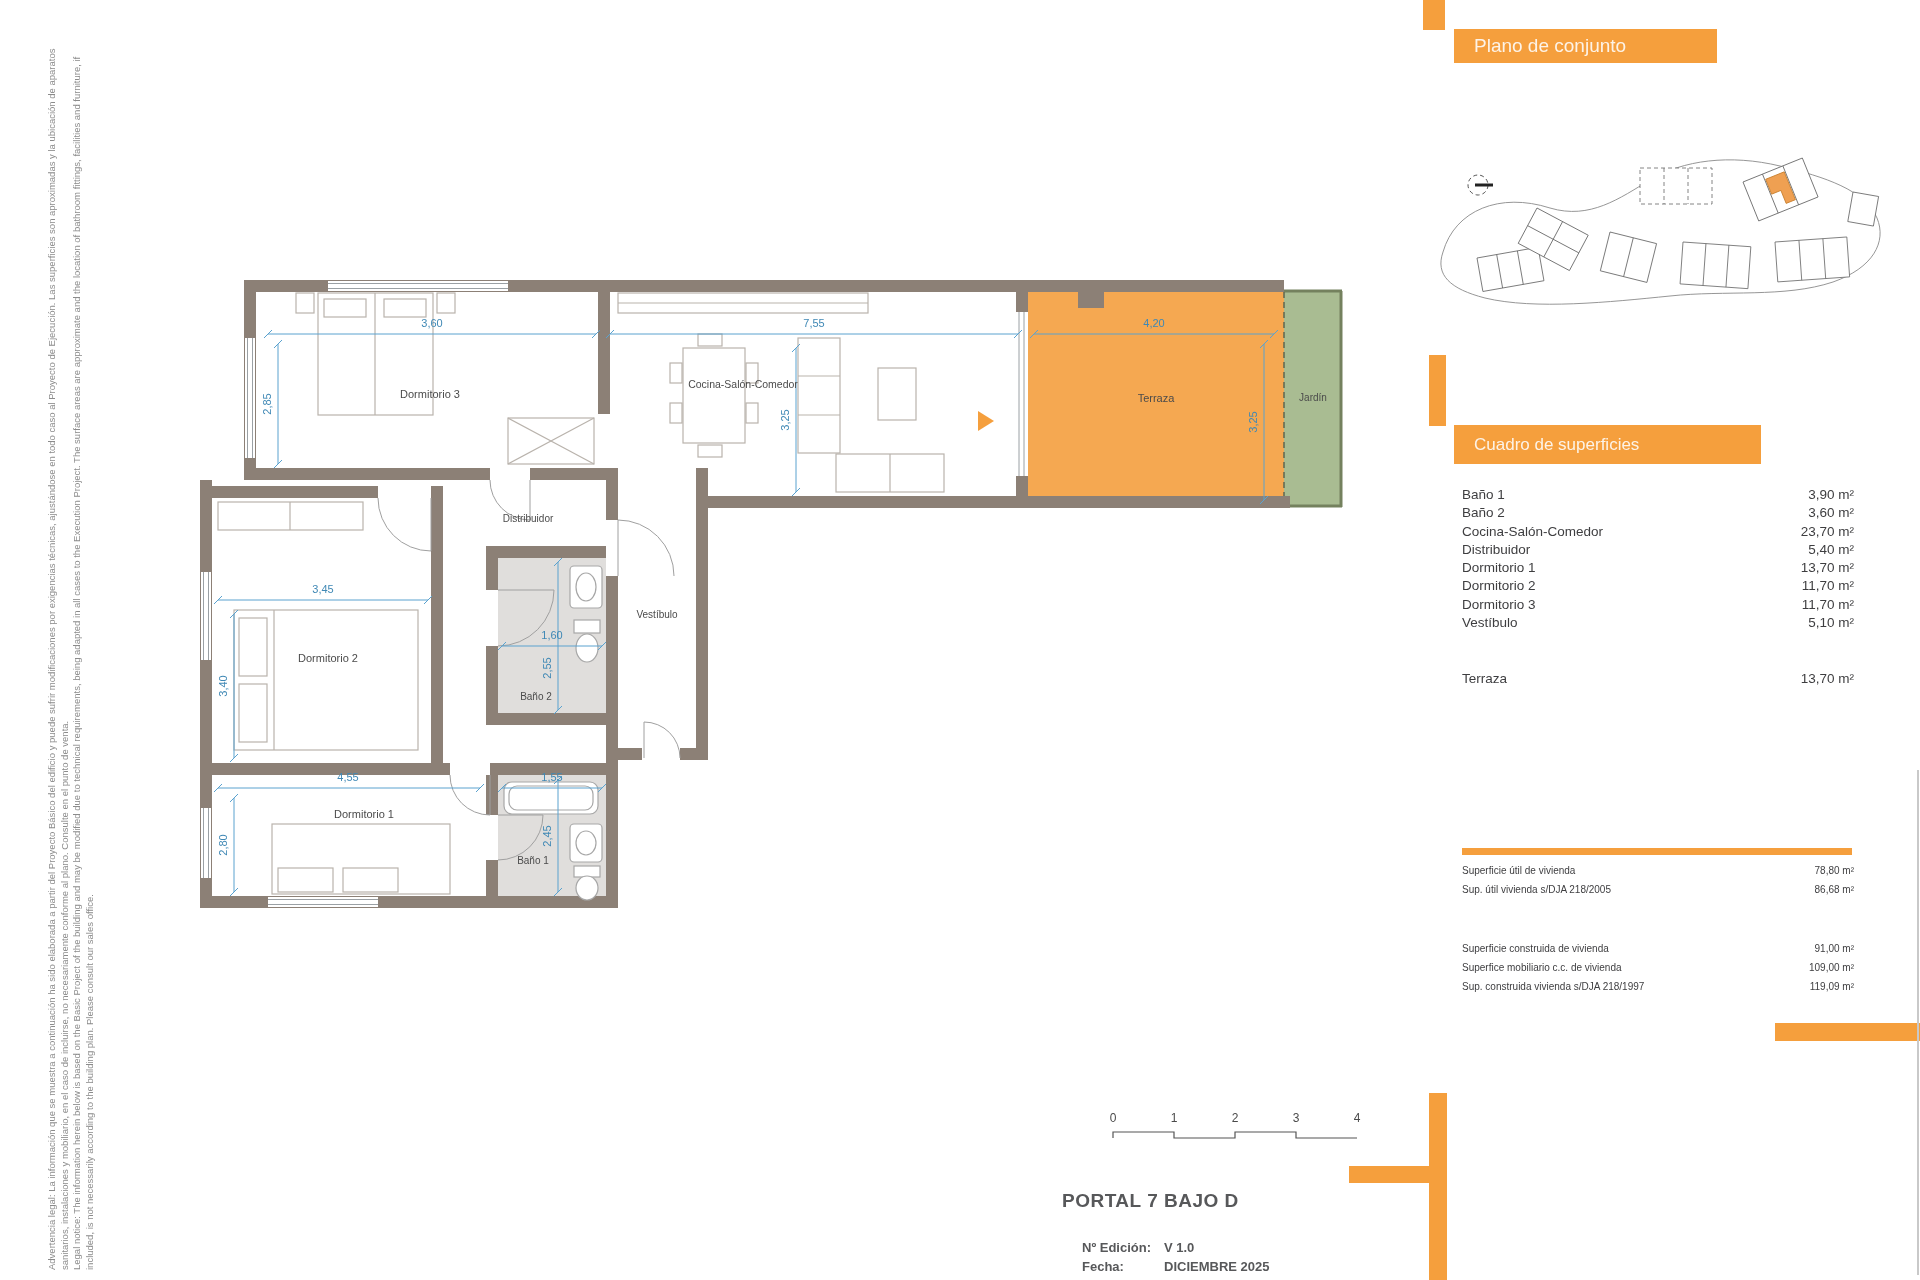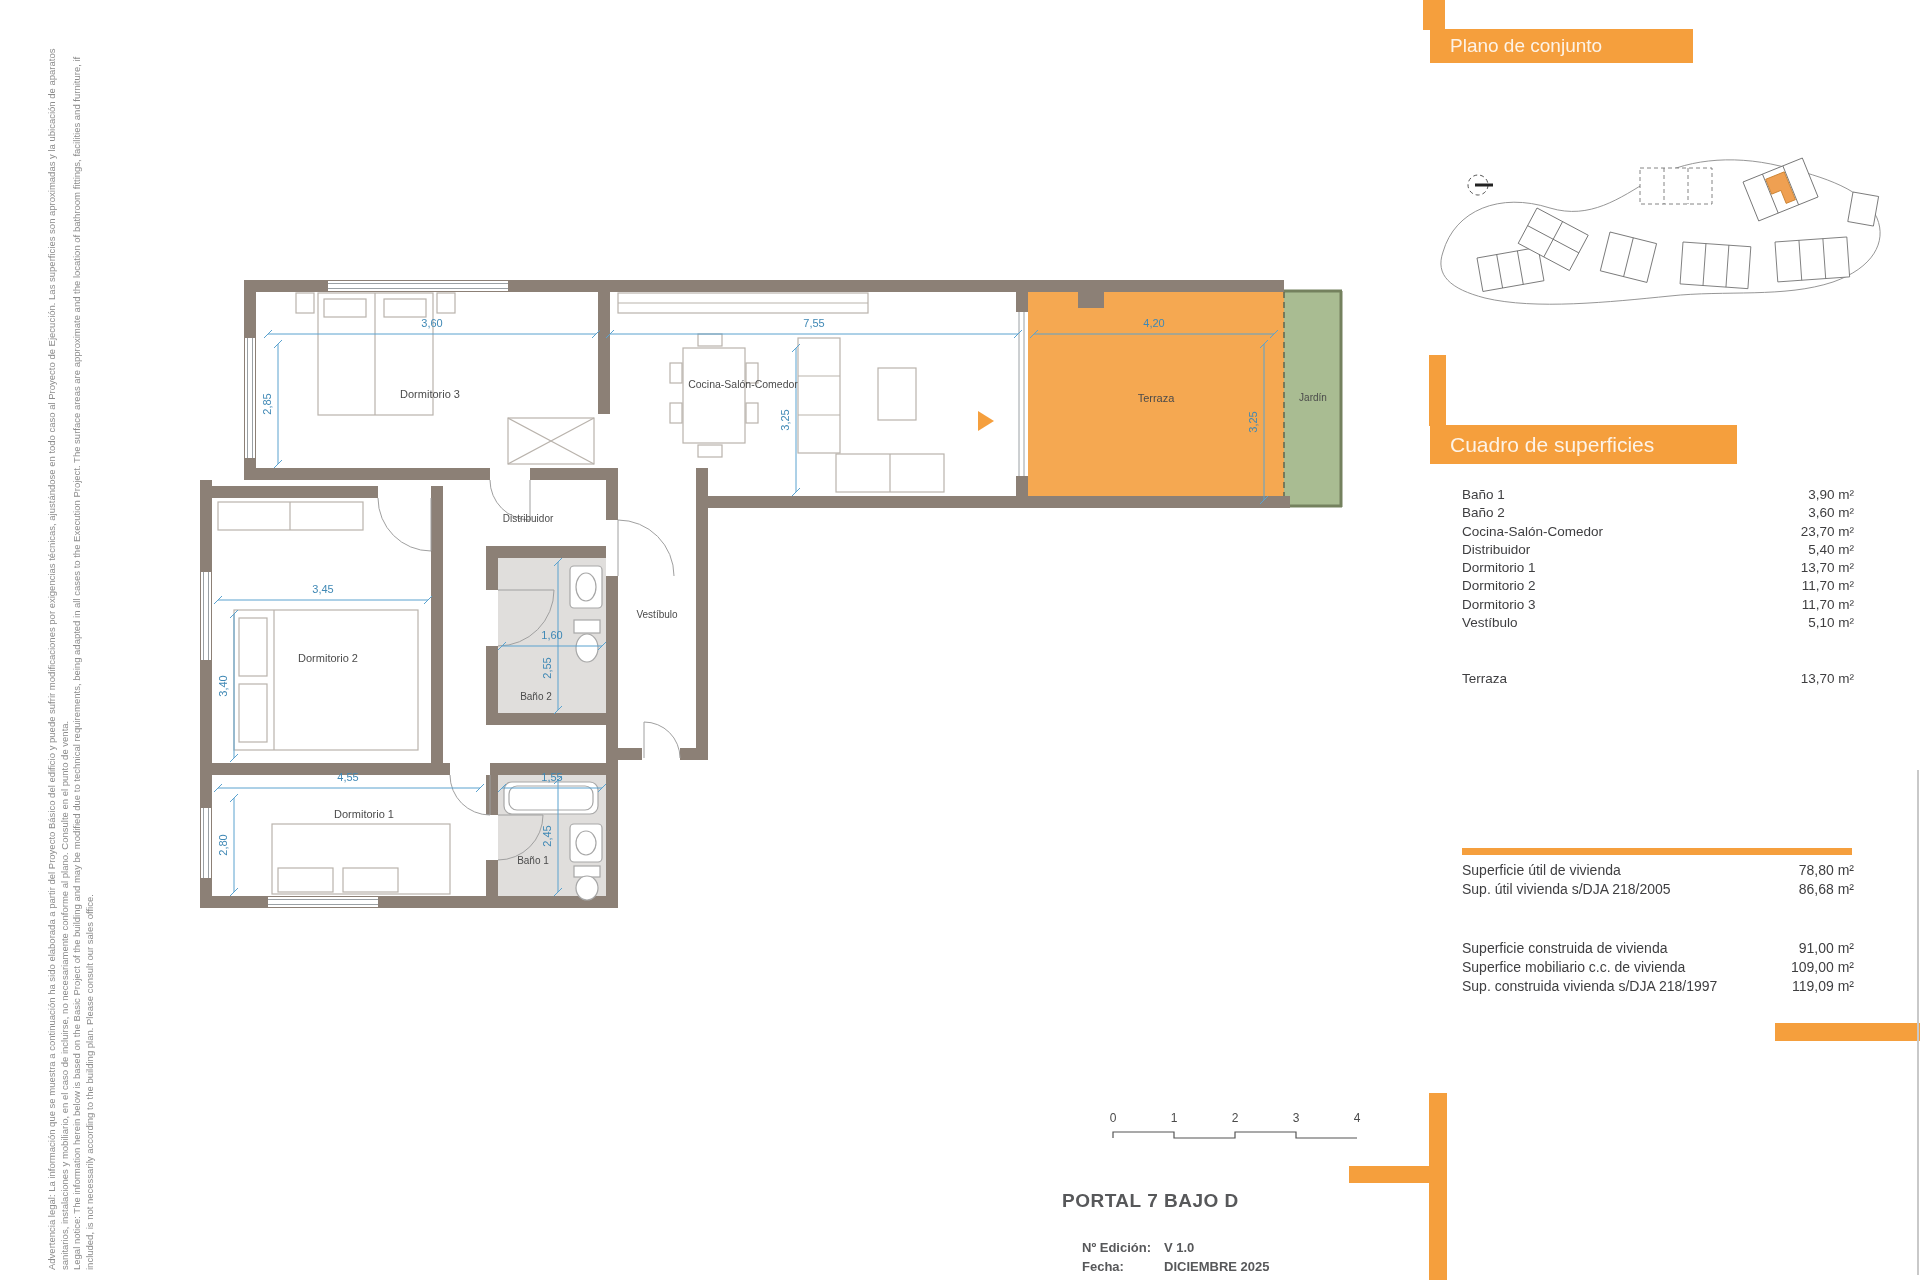--- a/index.html
+++ b/index.html
@@ -12,34 +12,34 @@
   #disclaimer{left:46px;top:8px;width:56px;height:1264px;}
   #disclaimer .rot{
     position:absolute;left:0;top:1262px;width:1262px;
     transform:rotate(-90deg);transform-origin:0 0;
     font-size:9.5px;line-height:12.5px;color:#8b8b8b;white-space:nowrap;
   }
   
   .hdr-bar{background:#f59f3d;}
   .hdr-box{
     background:#f59f3d;color:#fdf3e7;display:flex;align-items:center;
-    padding-left:20px;box-sizing:border-box;
+    padding-left:20px;box-sizing:border-box;margin-left:24px;
   }
   #site-title{left:1430px;top:29px;width:263px;height:34px;font-size:19px;}
   #site-title-bar{left:1423px;top:0;width:22px;height:30px;}
-  #surf-title{left:1430px;top:425px;width:307px;height:39px;font-size:21px;}
+  #surf-title{left:1430px;top:425px;width:307px;height:39px;font-size:17px;}
   #surf-title-bar{left:1429px;top:355px;width:17px;height:71px;}
   
   #surf-rows{left:1462px;top:486px;width:392px;}
   .srow{display:flex;justify-content:space-between;font-size:13.5px;line-height:18.3px;color:#3e3e40;}
   #terraza-row{left:1462px;top:670px;width:392px;}
   #totals-divider{left:1462px;top:848px;width:390px;height:7px;background:#f59f3d;}
   #totals-1{left:1462px;top:861px;width:392px;}
   #totals-2{left:1462px;top:939px;width:392px;}
-  .trow{display:flex;justify-content:space-between;font-size:14px;line-height:19px;color:#3e3e40;}
+  .trow{display:flex;justify-content:space-between;font-size:10px;line-height:19px;color:#3e3e40;}
   
   #deco-t-vert{left:1429px;top:1093px;width:18px;height:187px;background:#f59f3d;}
   #deco-t-arm{left:1349px;top:1166px;width:80px;height:17px;background:#f59f3d;}
   #deco-bottom-bar{left:1775px;top:1023px;width:145px;height:18px;background:#f59f3d;}
   #deco-right-line{left:1917px;top:770px;width:2px;height:505px;background:#c9c9c9;}
   
   #title-block{left:1062px;top:1190px;width:320px;}
   #title-block .tb-title{font-size:19px;font-weight:bold;color:#57585a;letter-spacing:.5px;margin-bottom:26px;}
   .tb-row{display:flex;font-size:13px;color:#57585a;line-height:19px;}
   .tb-row .lbl{width:82px;font-weight:bold;padding-left:20px;}

